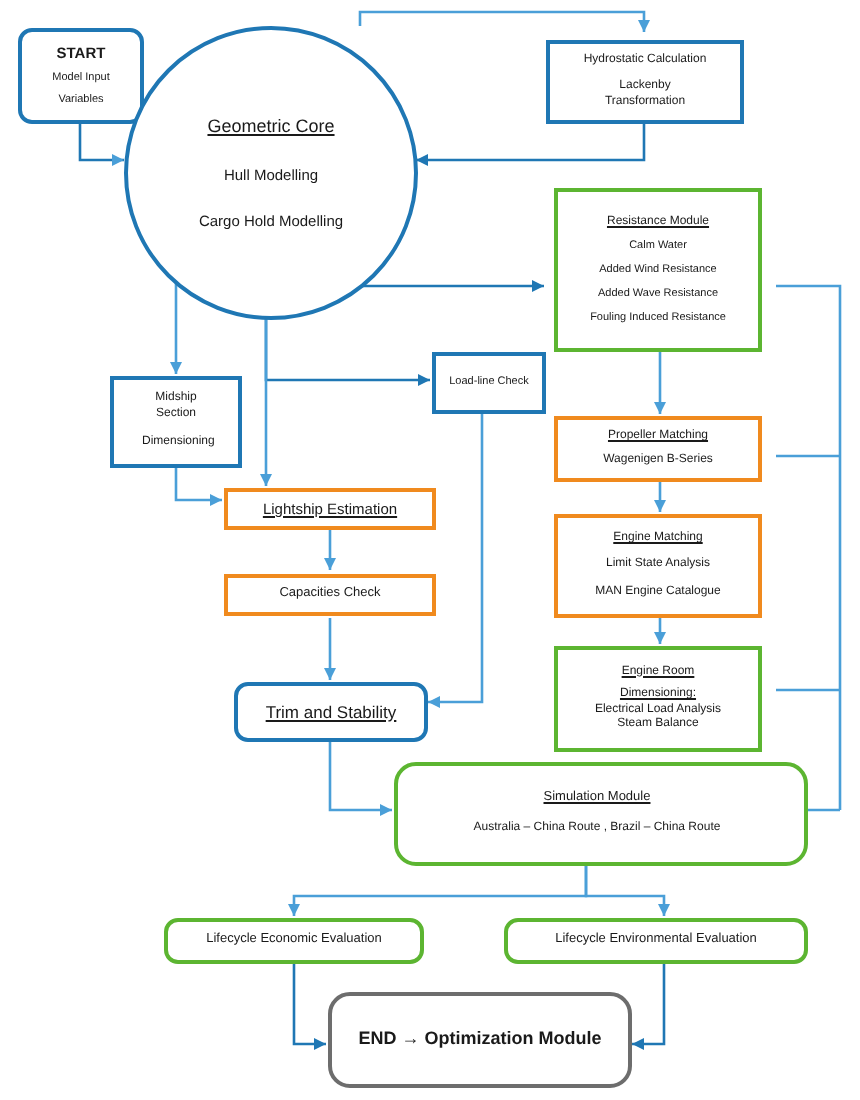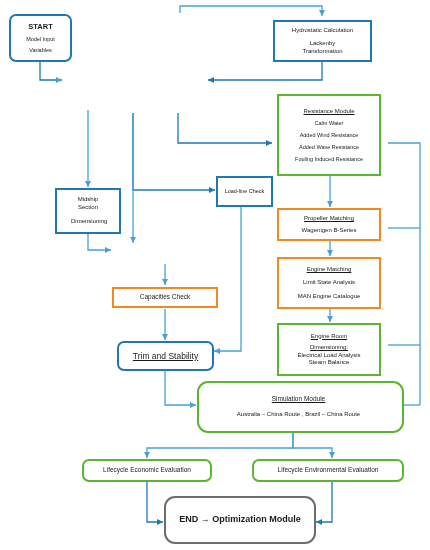--- a/index.html
+++ b/index.html
@@ -86,20 +86,25 @@
       <path d="M332,482 L332,522 L316,522" marker-end="url(#ahd)" stroke="#1f77b4"></path>
     </g>
   </svg>
 
   <div class="node b-blue r6 pad" style="left:9px;top:14px;width:63px;height:48px;">
     <span class="ln bold" style="font-size:7.5px;">START</span>
     <span class="ln" style="font-size:5.5px;margin-top:4px;">Model Input</span>
     <span class="ln" style="font-size:5.5px;margin-top:4px;">Variables</span>
   </div>
 
+  <div class="node b-blue circle" style="left:62px;top:13px;width:147px;height:147px;">
+    <span class="ln u c" style="font-size:9px;">Geometric Core</span>
+    <span class="ln c" style="font-size:7.5px;margin-top:14px;">Hull Modelling</span>
+    <span class="ln c" style="font-size:7.5px;margin-top:14px;">Cargo Hold Modelling</span>
+  </div>
 
   <div class="node b-blue pad" style="left:273px;top:20px;width:99px;height:42px;">
     <span class="ln" style="font-size:6px;">Hydrostatic Calculation</span>
     <span class="ln" style="font-size:6px;margin-top:6px;">Lackenby Transformation</span>
   </div>
 
   <div class="node b-green pad" style="left:277px;top:94px;width:104px;height:82px;">
     <span class="ln u" style="font-size:6px;">Resistance Module</span>
     <span class="ln" style="font-size:5.5px;margin-top:5px;">Calm Water</span>
     <span class="ln" style="font-size:5.5px;margin-top:5px;">Added Wind Resistance</span>
@@ -127,20 +132,23 @@
 
   <div class="node b-blue pad" style="left:55px;top:188px;width:66px;height:46px;">
     <span class="ln" style="font-size:6px;">Midship    Section</span>
     <span class="ln" style="font-size:6px;margin-top:7px;">Dimensioning</span>
   </div>
 
   <div class="node b-blue" style="left:216px;top:176px;width:57px;height:31px;">
     <span class="ln c" style="font-size:5.5px;">Load-line Check</span>
   </div>
 
+  <div class="node b-orange" style="left:112px;top:244px;width:106px;height:21px;">
+    <span class="ln u c" style="font-size:7.5px;">Lightship Estimation</span>
+  </div>
 
   <div class="node b-orange" style="left:112px;top:287px;width:106px;height:21px;">
     <span class="ln c" style="font-size:6.5px;">Capacities Check</span>
   </div>
 
   <div class="node b-blue r6" style="left:117px;top:341px;width:97px;height:30px;border-width:2.5px;">
     <span class="ln u c" style="font-size:8.5px;">Trim and Stability</span>
   </div>
 
   <div class="node b-green r10 pad" style="left:197px;top:381px;width:207px;height:52px;padding-left:10px;">

